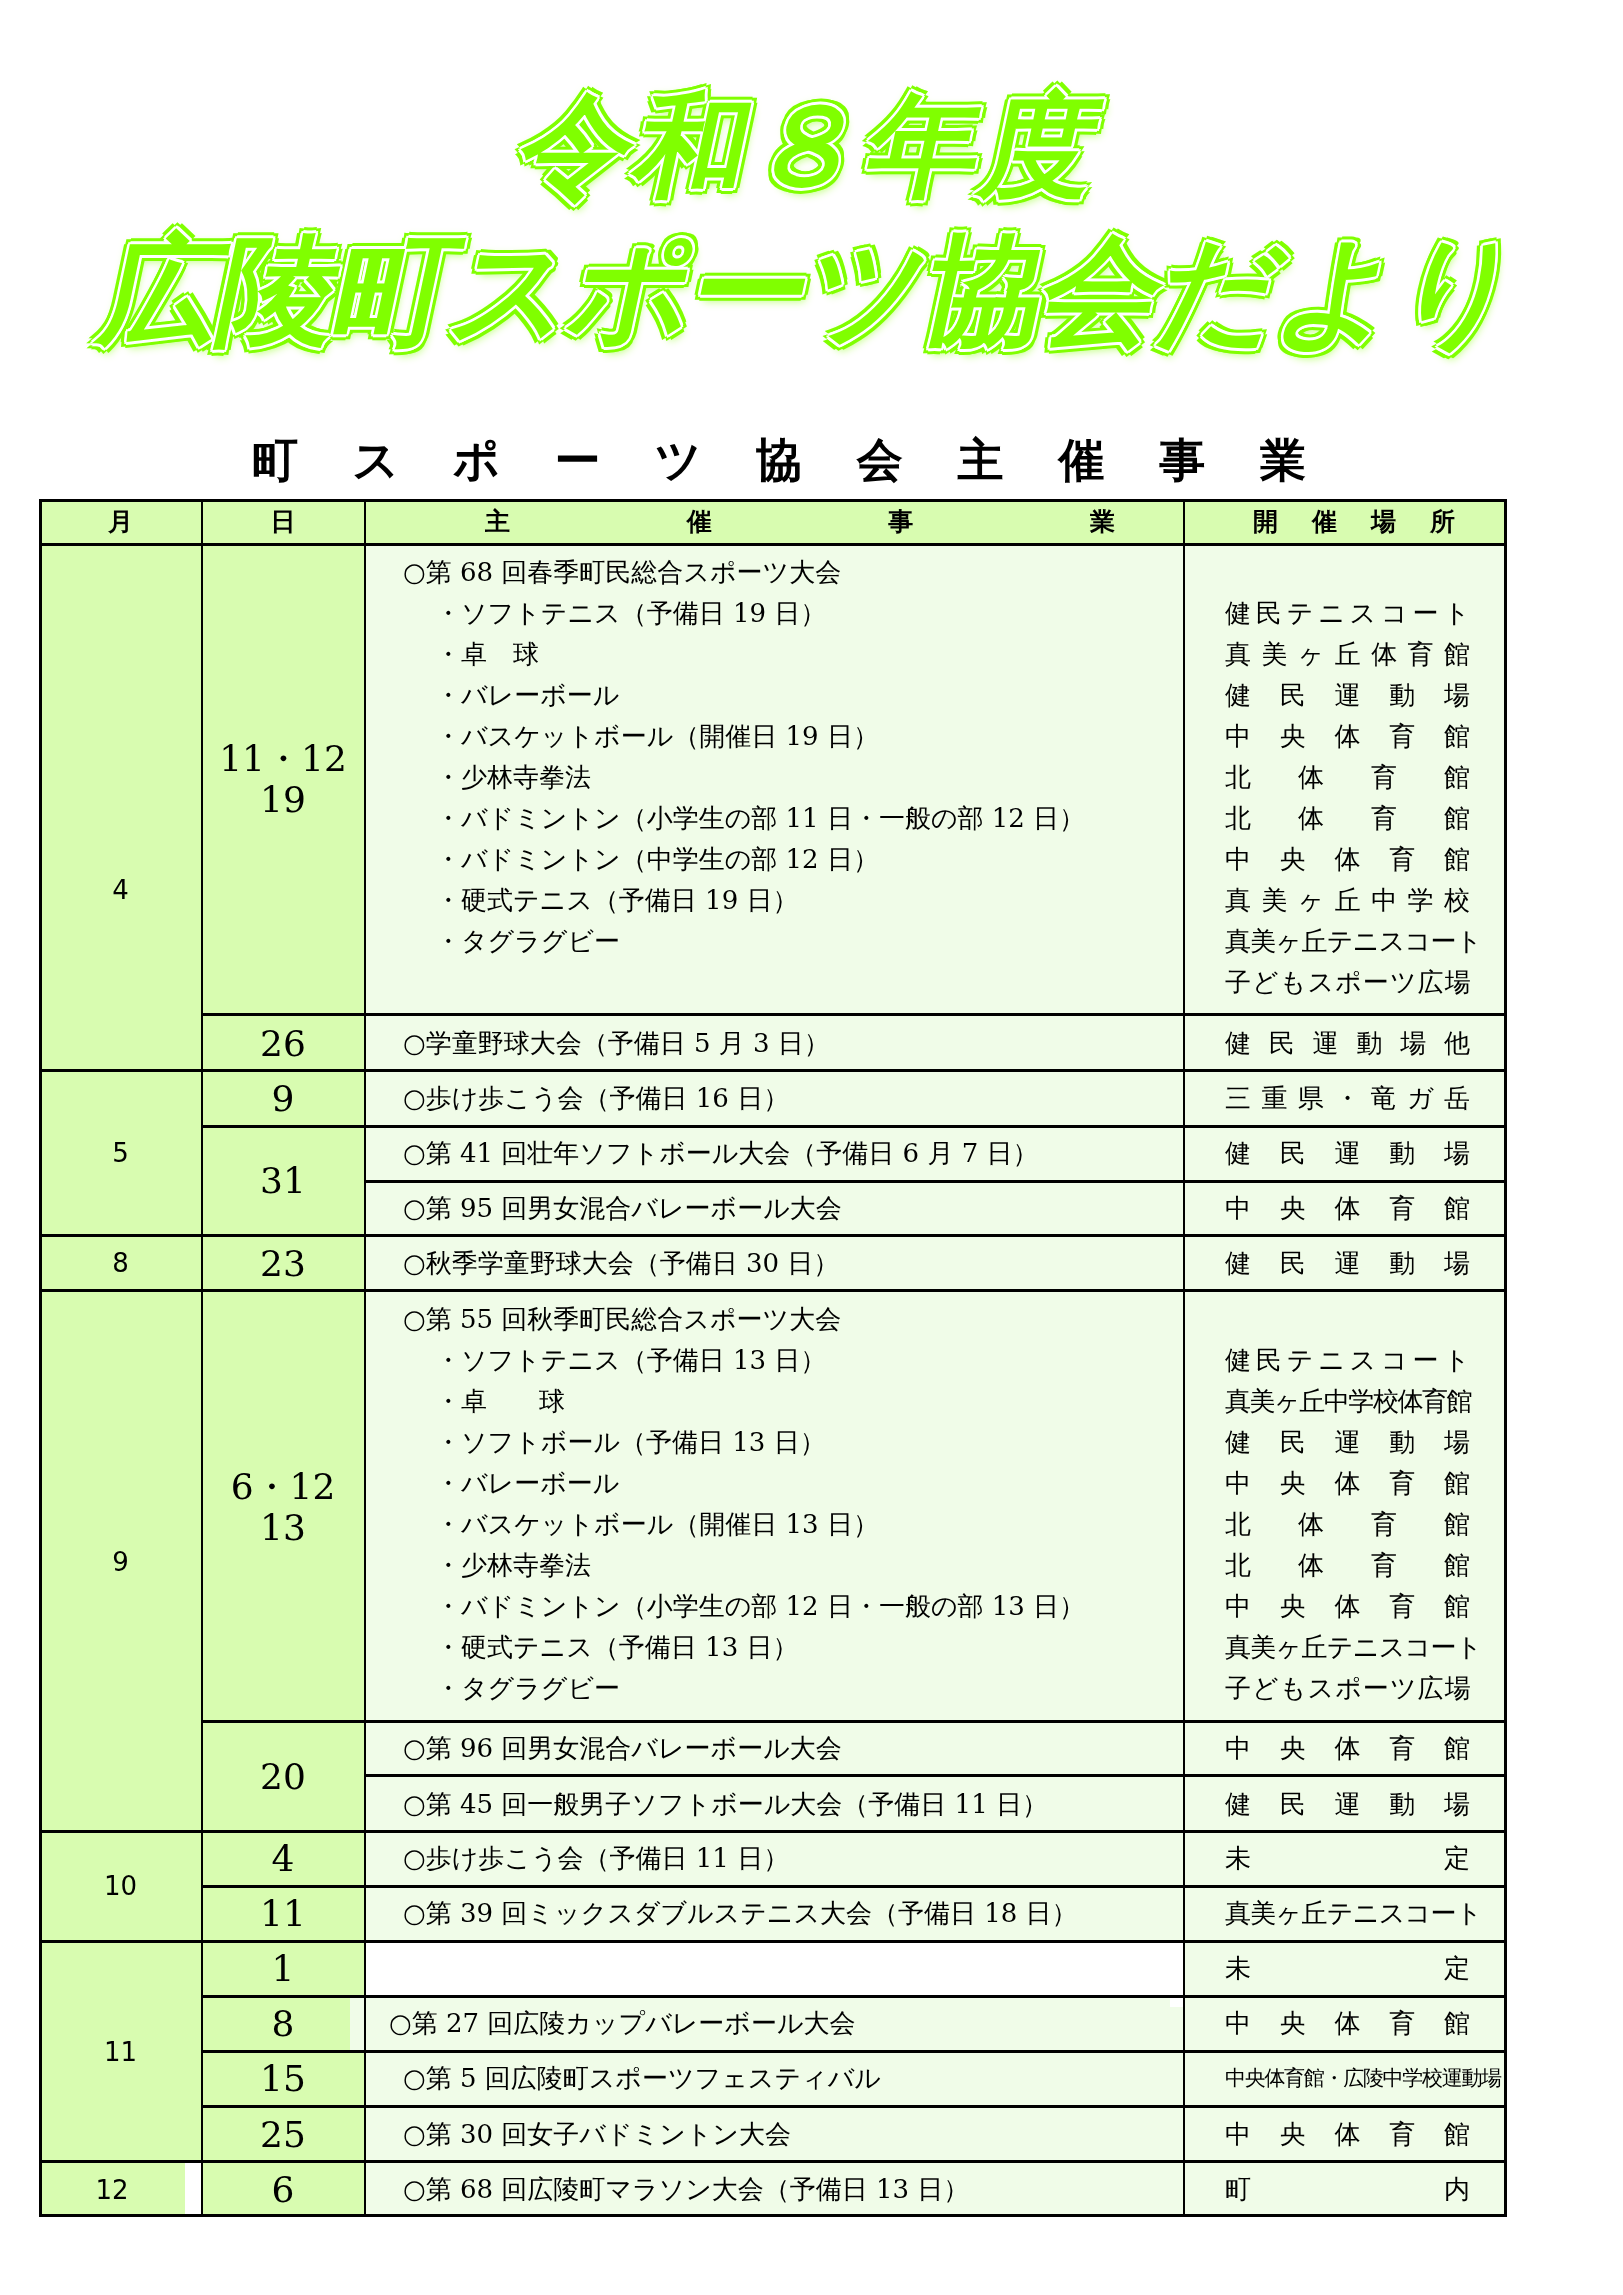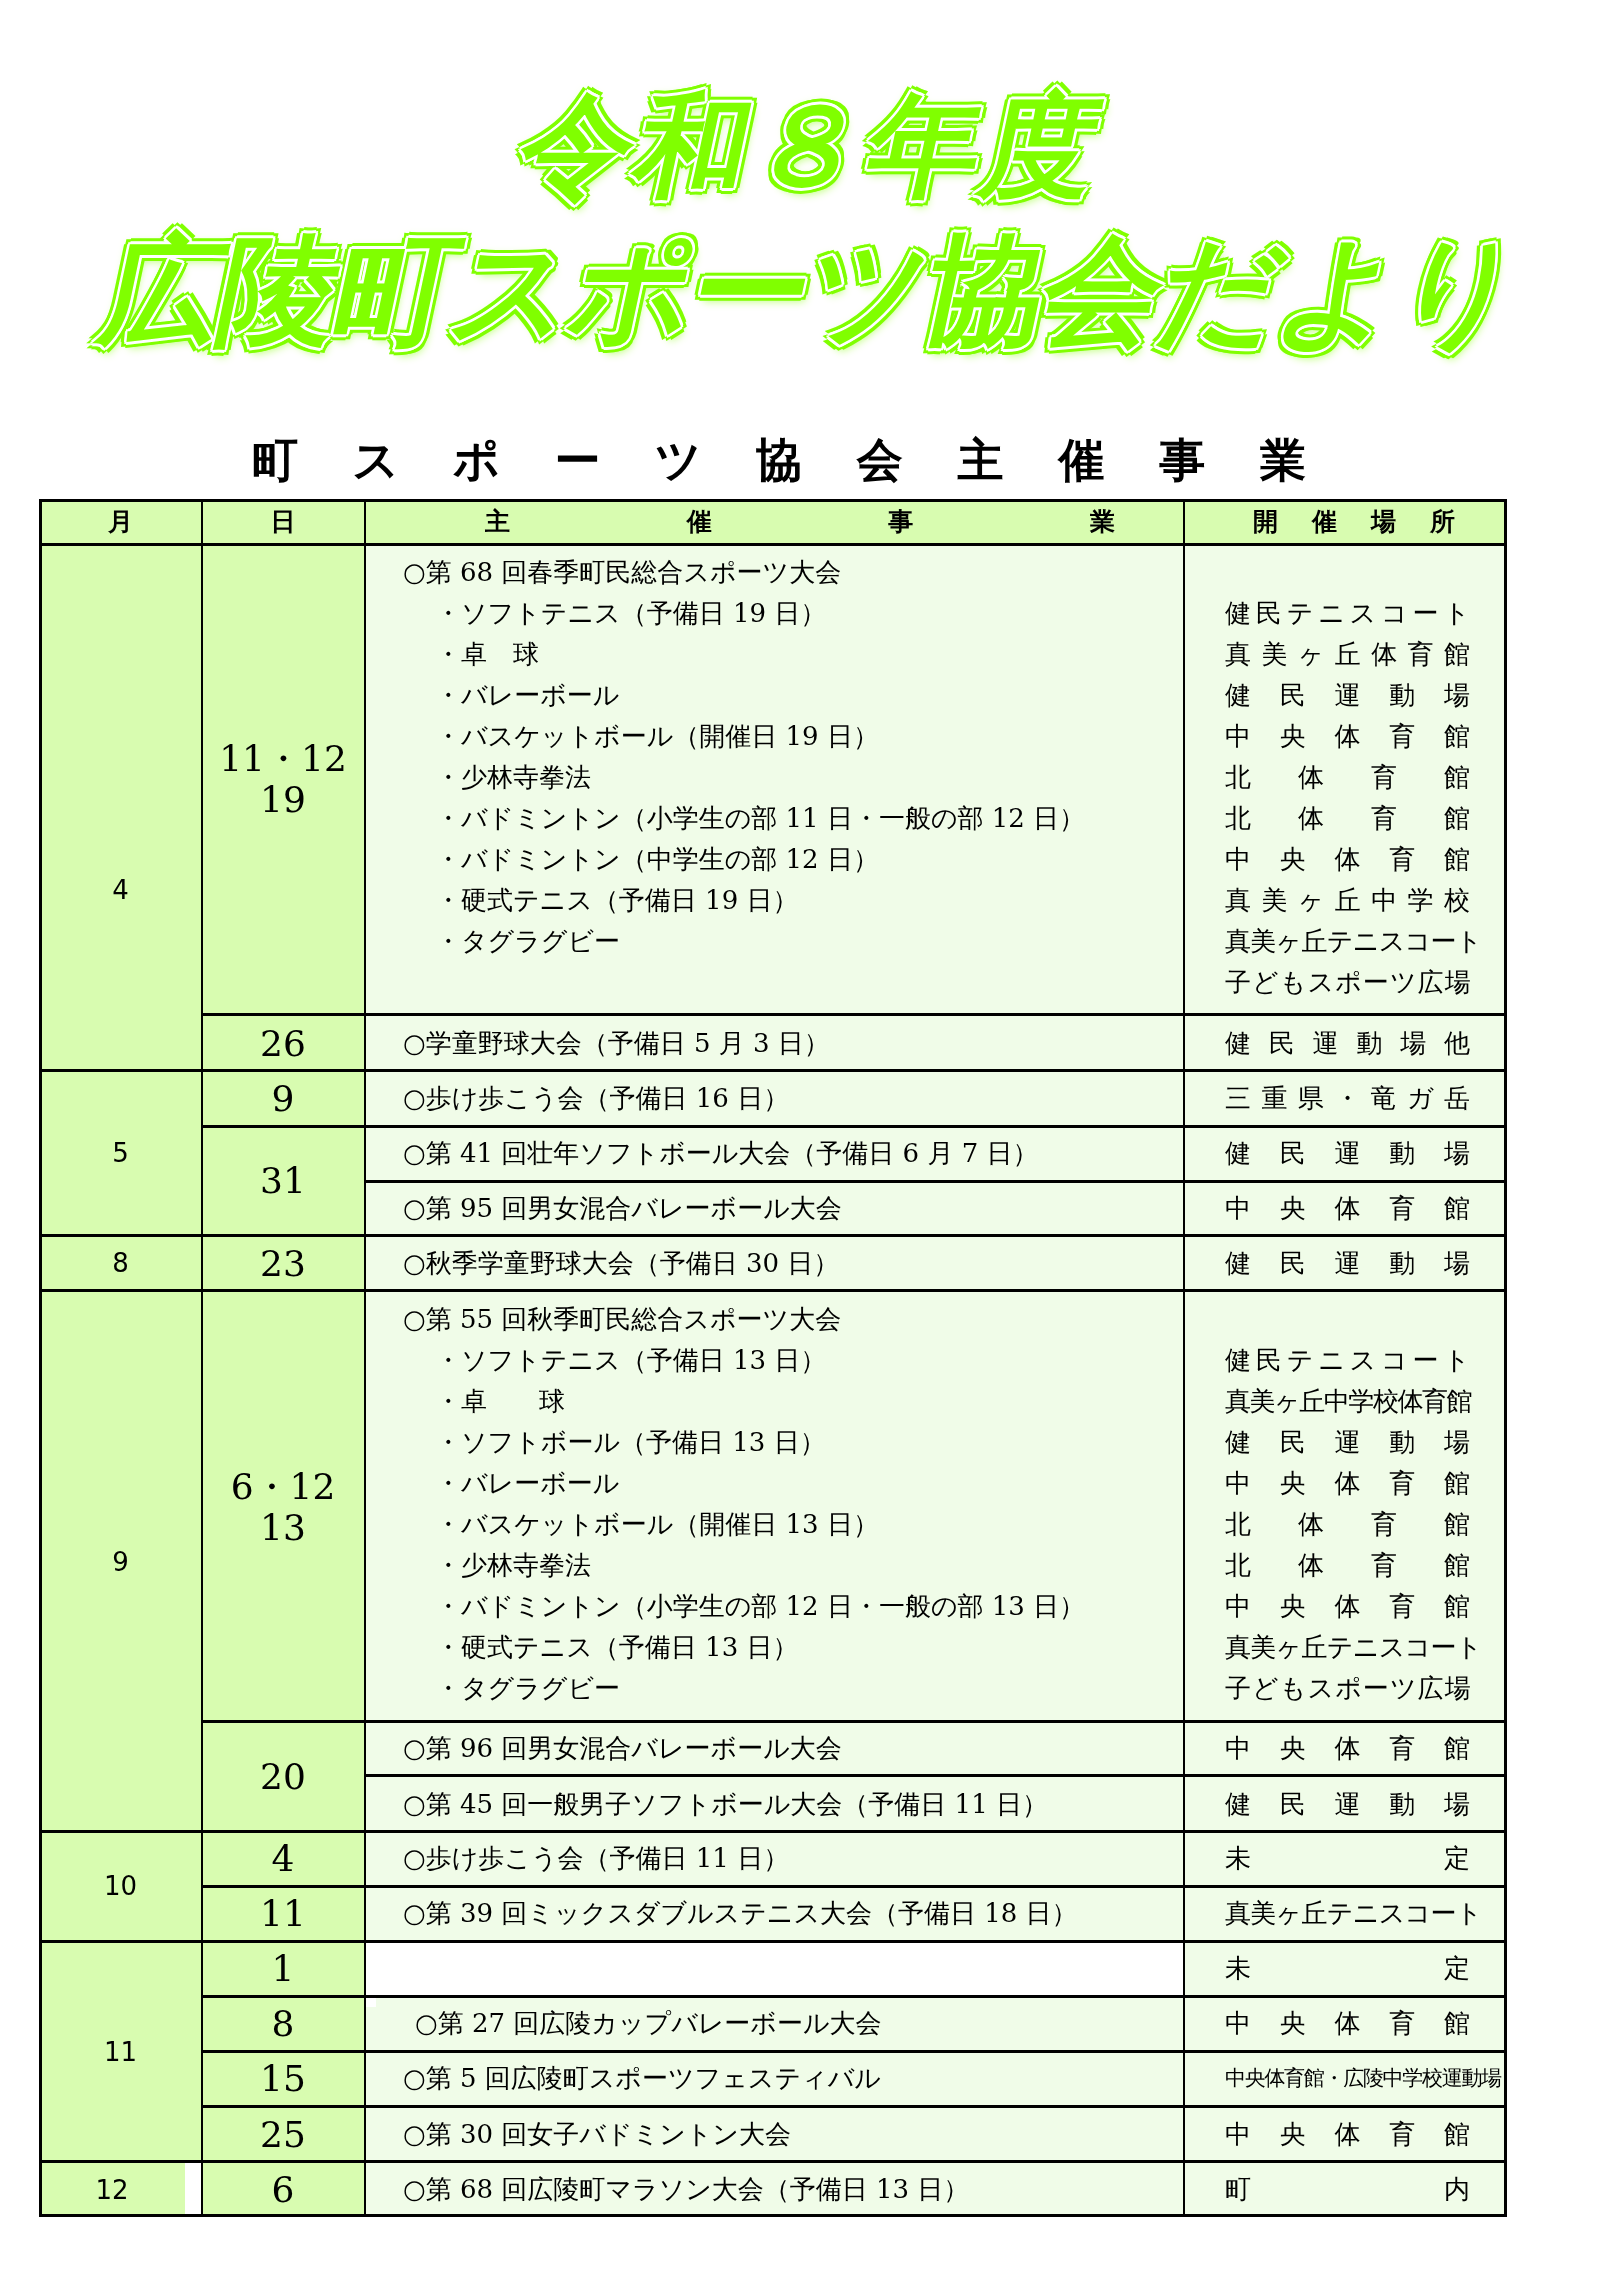--- a/index.html
+++ b/index.html
@@ -250,21 +250,21 @@
   <div class="cell c-light ev ev-single" style="left:325px;top:1500px;width:820px;height:55px;margin-top:8px;">
       <span>○少年ラグビー大会</span>
     </div>
   <div class="cell c-light venue venue-single" style="left:1145px;top:1442px;width:323px;height:55px;">
       <span class="v">未定</span>
     </div>
 
   <div class="cell c-green date" style="left:163px;top:1497px;width:162px;height:55px;">
       <span>8</span>
     </div>
-  <div class="cell c-light ev ev-single" style="left:337px;top:1497px;width:820px;height:55px;">
+  <div class="cell c-light ev ev-single" style="left:311px;top:1497px;width:820px;height:55px;">
       <span>○第 27 回広陵カップバレーボール大会</span>
     </div>
   <div class="cell c-light venue venue-single" style="left:1145px;top:1497px;width:323px;height:55px;">
       <span class="v">中央体育館</span>
     </div>
 
   <div class="cell c-green date" style="left:163px;top:1552px;width:162px;height:55px;">
       <span>15</span>
     </div>
   <div class="cell c-light ev ev-single" style="left:325px;top:1552px;width:820px;height:55px;">

